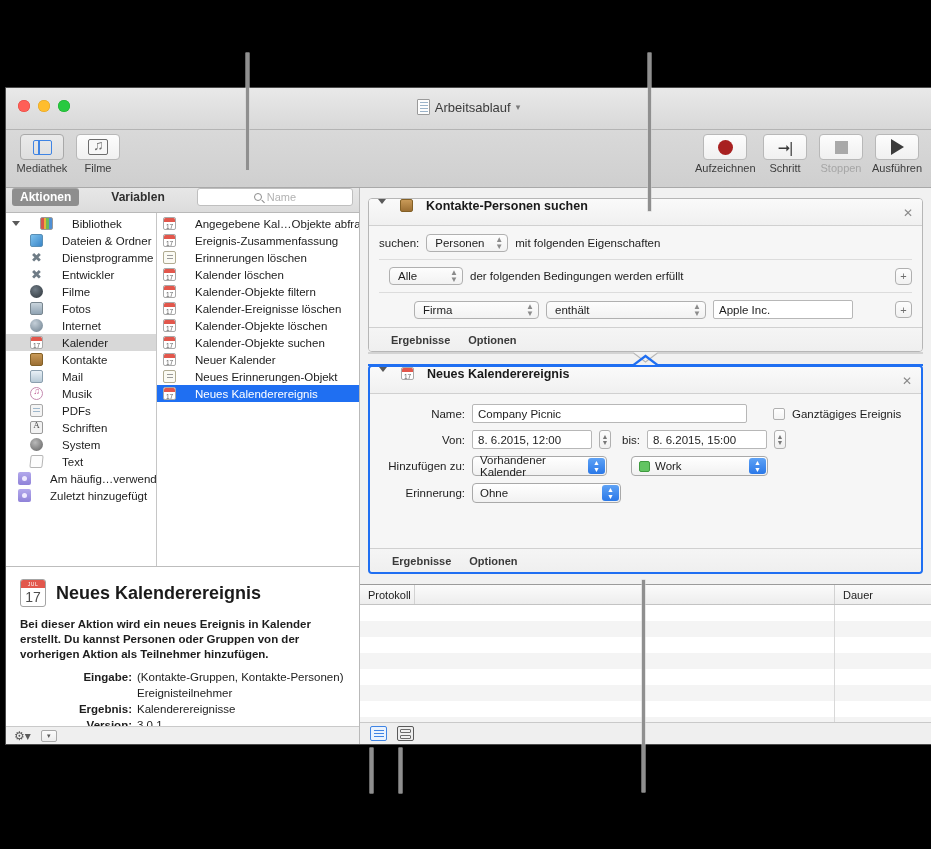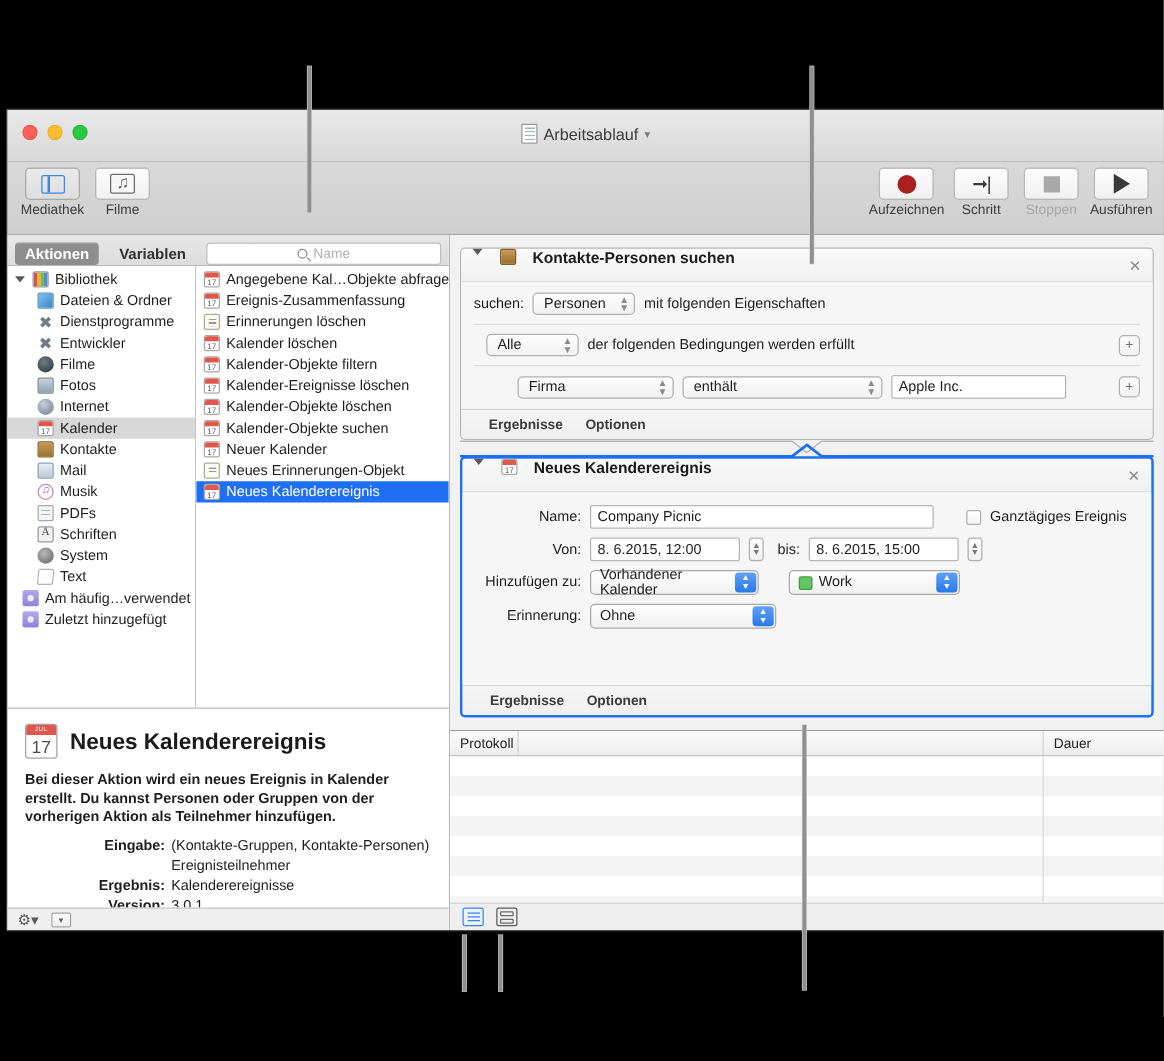--- a/index.html
+++ b/index.html
@@ -81,41 +81,41 @@
   .ic-run { width:0;height:0;border-left:13px solid #3a3a3a;
             border-top:8px solid transparent;border-bottom:8px solid transparent; }
 
   
   .body-split { display:flex; height:calc(656px - 42px - 58px); }
   .left-col { width:354px; display:flex; flex-direction:column;
               border-right:1px solid #b9b9b9; background:#fff; }
   .right-col { flex:1; display:flex; flex-direction:column; background:#f1f1f1; }
 
   
-  .lib-header { height:25px; display:flex; align-items:flex-end; gap:8px;
+  .lib-header { height:25px; display:flex; align-items:flex-start; gap:24px;
                 padding:0 6px; background: linear-gradient(to bottom,#e7e7e7,#dcdcdc);
                 border-bottom:1px solid #b9b9b9; }
   .tab { font-size:12px; font-weight:bold; color:#2f2f2f; padding:2px 8px; border-radius:3px; }
   .tab.active { background:#8e8e8e; color:#fff; box-shadow: inset 0 1px 0 rgba(255,255,255,.2); }
   .search-wrap { flex:1; position:relative; }
   .search-box { width:100%; height:18px; border:1px solid #bfbfbf; border-radius:3px;
                 background:#fff; display:flex; align-items:center; justify-content:center; gap:5px; }
   .mag { width:8px; height:8px; border:1.4px solid #8b8b8b; border-radius:50%;
          position:relative; display:inline-block; }
   .mag:after { content:""; position:absolute; right:-4px; bottom:-2px; width:4px; height:1.4px;
          background:#8b8b8b; transform:rotate(45deg); }
   .search-ph { font-size:11px; color:#b2b2b2; }
 
   
   .panes { flex:1; display:flex; min-height:0; }
   .pane-lib { width:151px; border-right:1px solid #c6c6c6; background:#fff;
               overflow:hidden; padding-top:2px; }
   .pane-act { flex:1; background:#fff; overflow:hidden; padding-top:2px; }
 
-  .row { height:17px; display:flex; align-items:center; gap:5px;
+  .row { height:17px; display:flex; align-items:center; gap:19px;
          font-size:11.5px; color:#1d1d1d; padding-left:6px; white-space:nowrap; }
   .row.l1 { padding-left:6px; }
   .row.l2 { padding-left:24px; }
   .row.l1b { padding-left:12px; }
   .row.selgray { background:#d8d8d8; }
   .row.selblue { background:#1f6ff2; color:#fff; }
 
   .disc { width:0;height:0; border-left:4.5px solid transparent;border-right:4.5px solid transparent;
           border-top:5.5px solid #5a5a5a; margin-right:1px; }
   .i { width:13px; height:13px; flex:0 0 13px; border-radius:2px; position:relative; }

